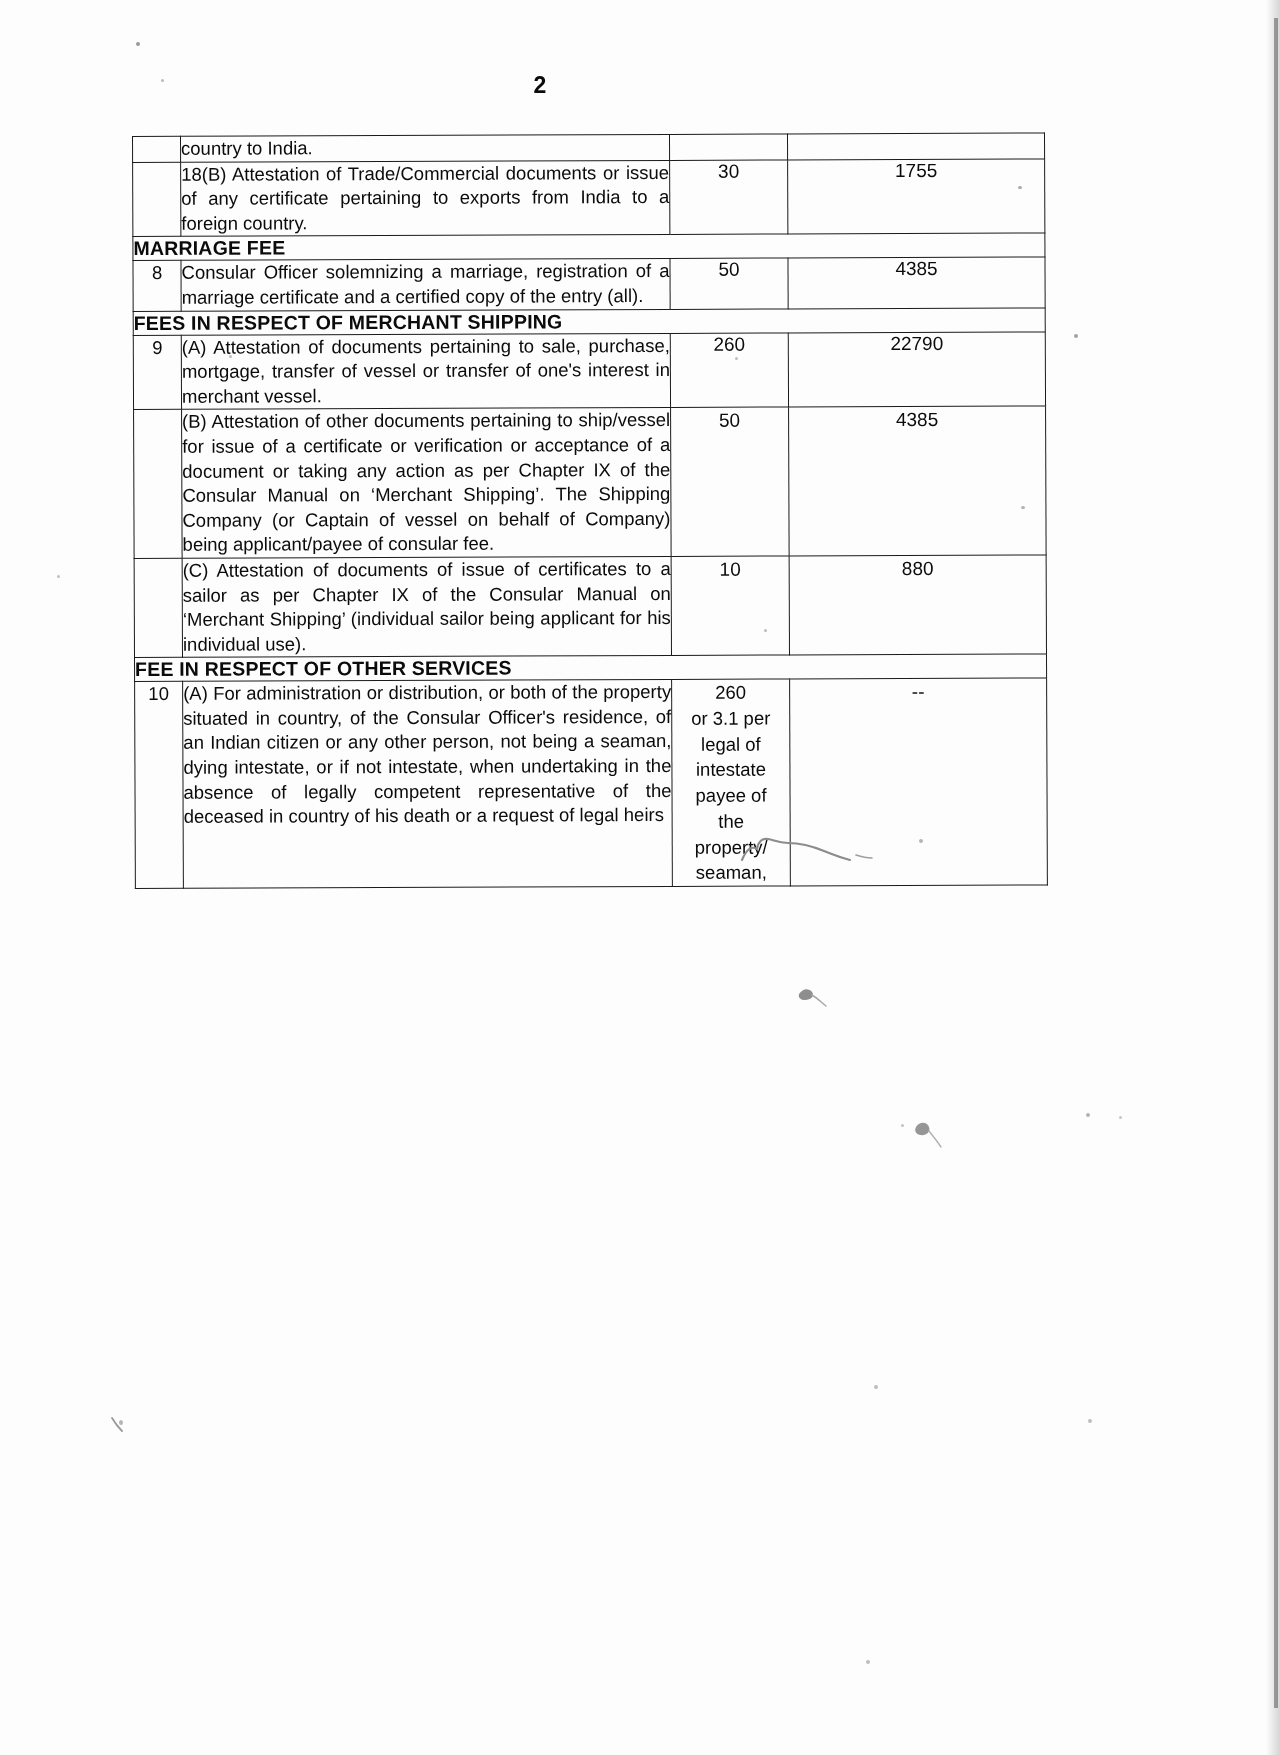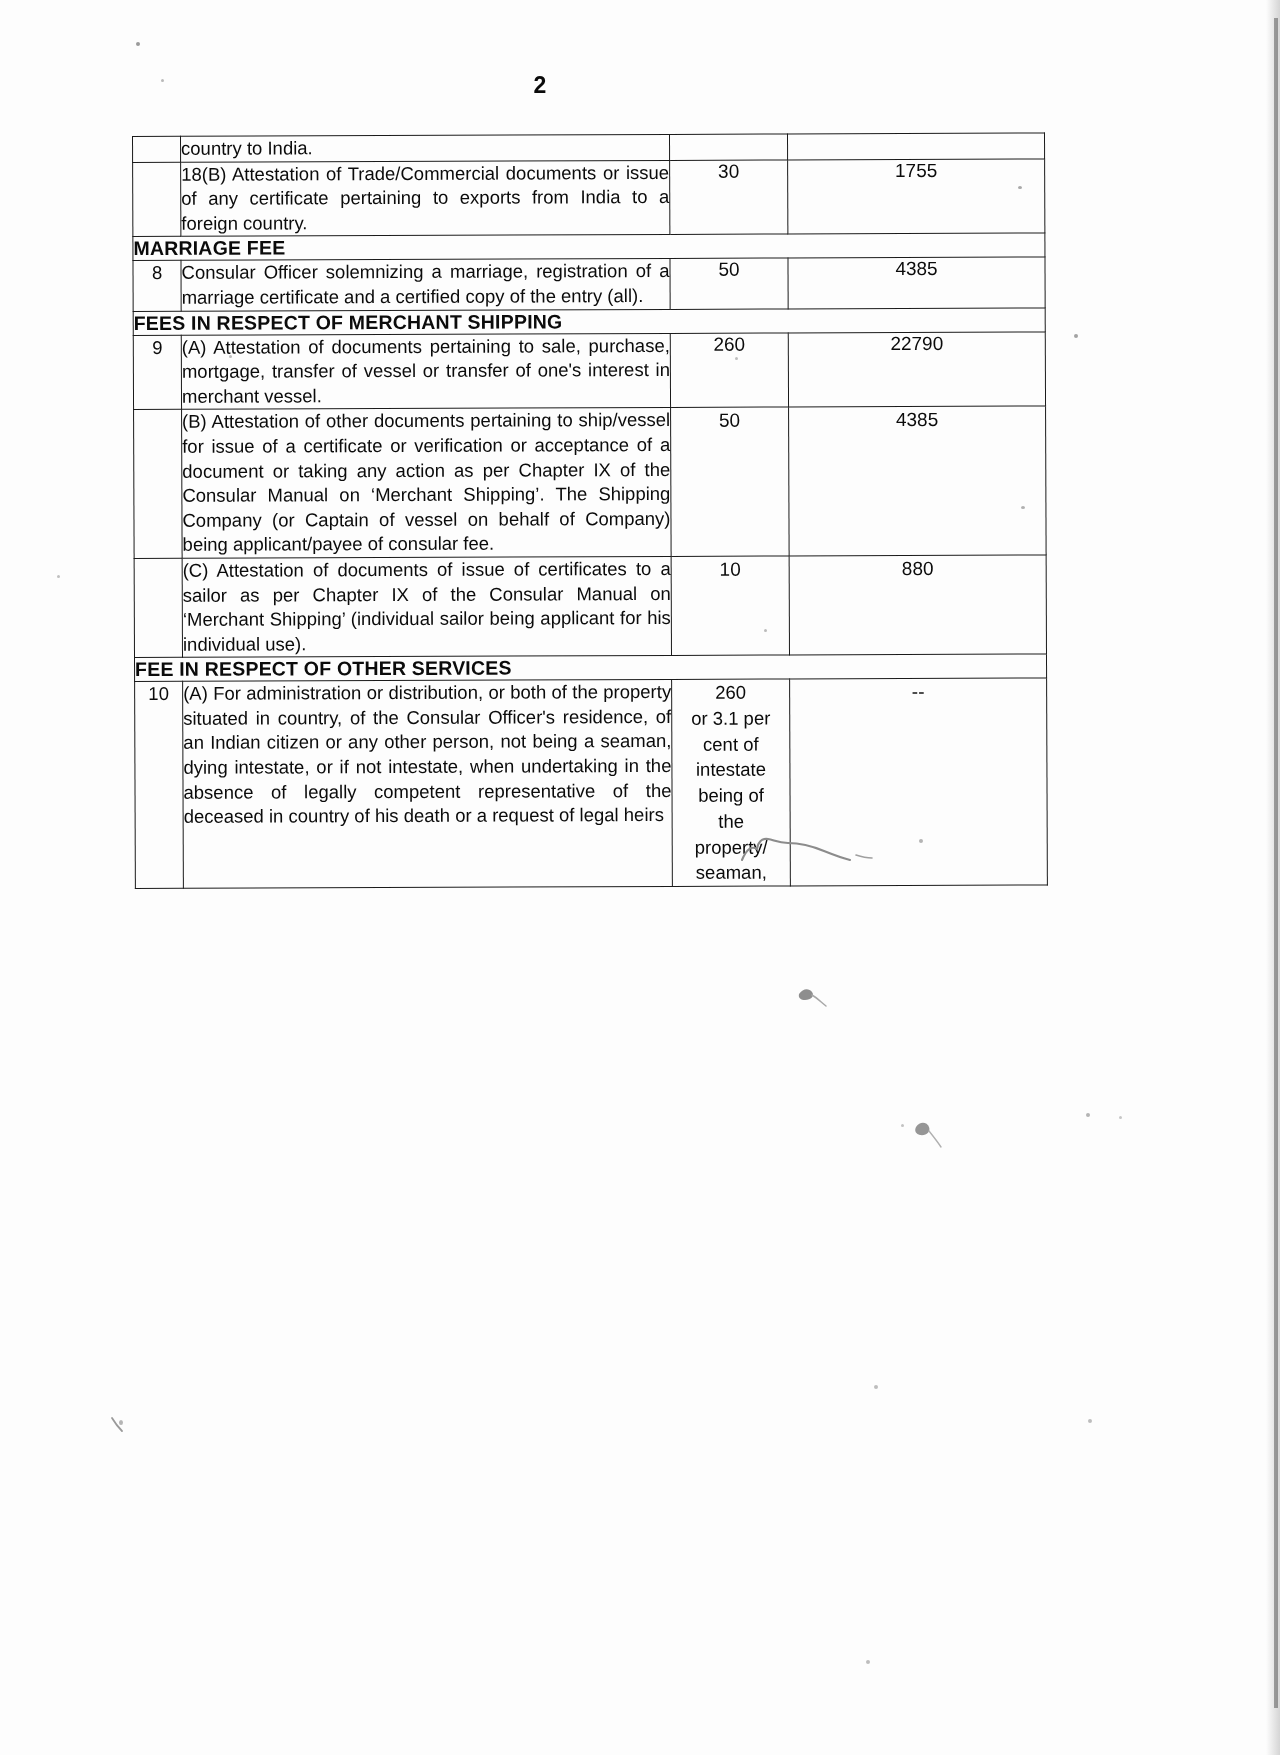--- a/index.html
+++ b/index.html
@@ -216,23 +216,23 @@
         <tr>
           <td class="section" colspan="4">FEE IN RESPECT OF OTHER SERVICES</td>
         </tr>
 
         <tr>
           <td class="sno">10</td>
           <td class="desc">(A) For administration or distribution, or both of the property situated in country, of the Consular Officer's residence, of an Indian citizen or any other person, not being a seaman, dying intestate, or if not intestate, when undertaking in the absence of legally competent representative of the deceased in country of his death or a request of legal heirs</td>
           <td class="amt-mid-stack">
             <div>260</div>
             <div>or 3.1 per</div>
-            <div>cent of</div>
+            <div>legal of</div>
             <div>intestate</div>
-            <div>being of</div>
+            <div>payee of</div>
             <div>the</div>
             <div>property/</div>
             <div>seaman,</div>
           </td>
           <td class="amt amt-top">--</td>
         </tr>
 
       </tbody>
     </table>
   </div>

